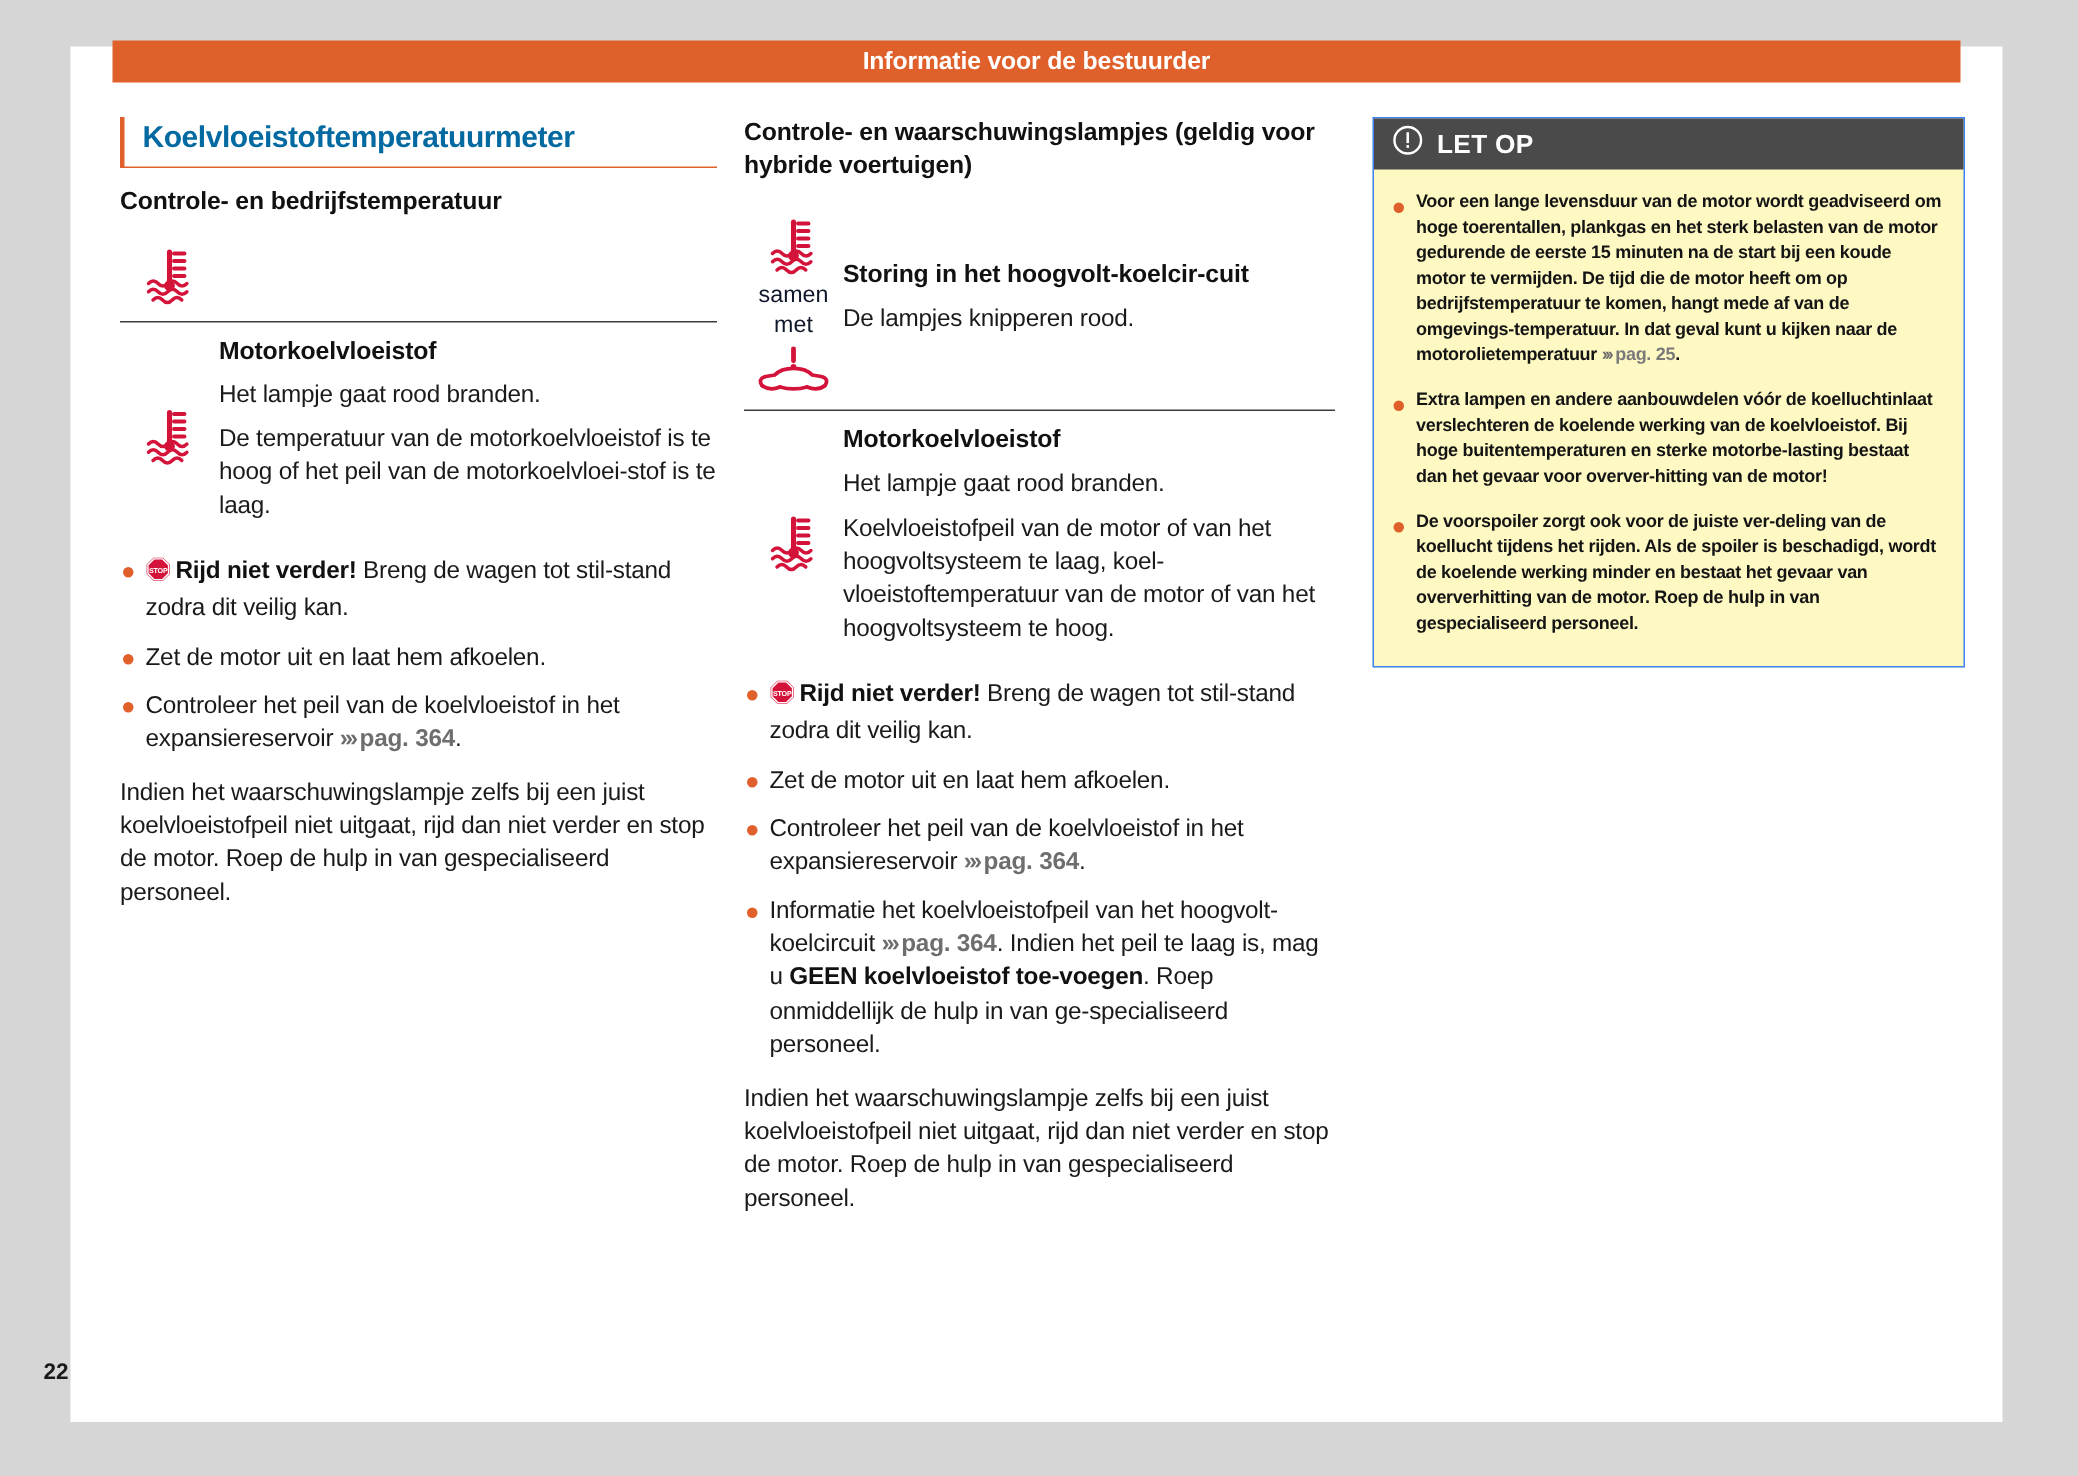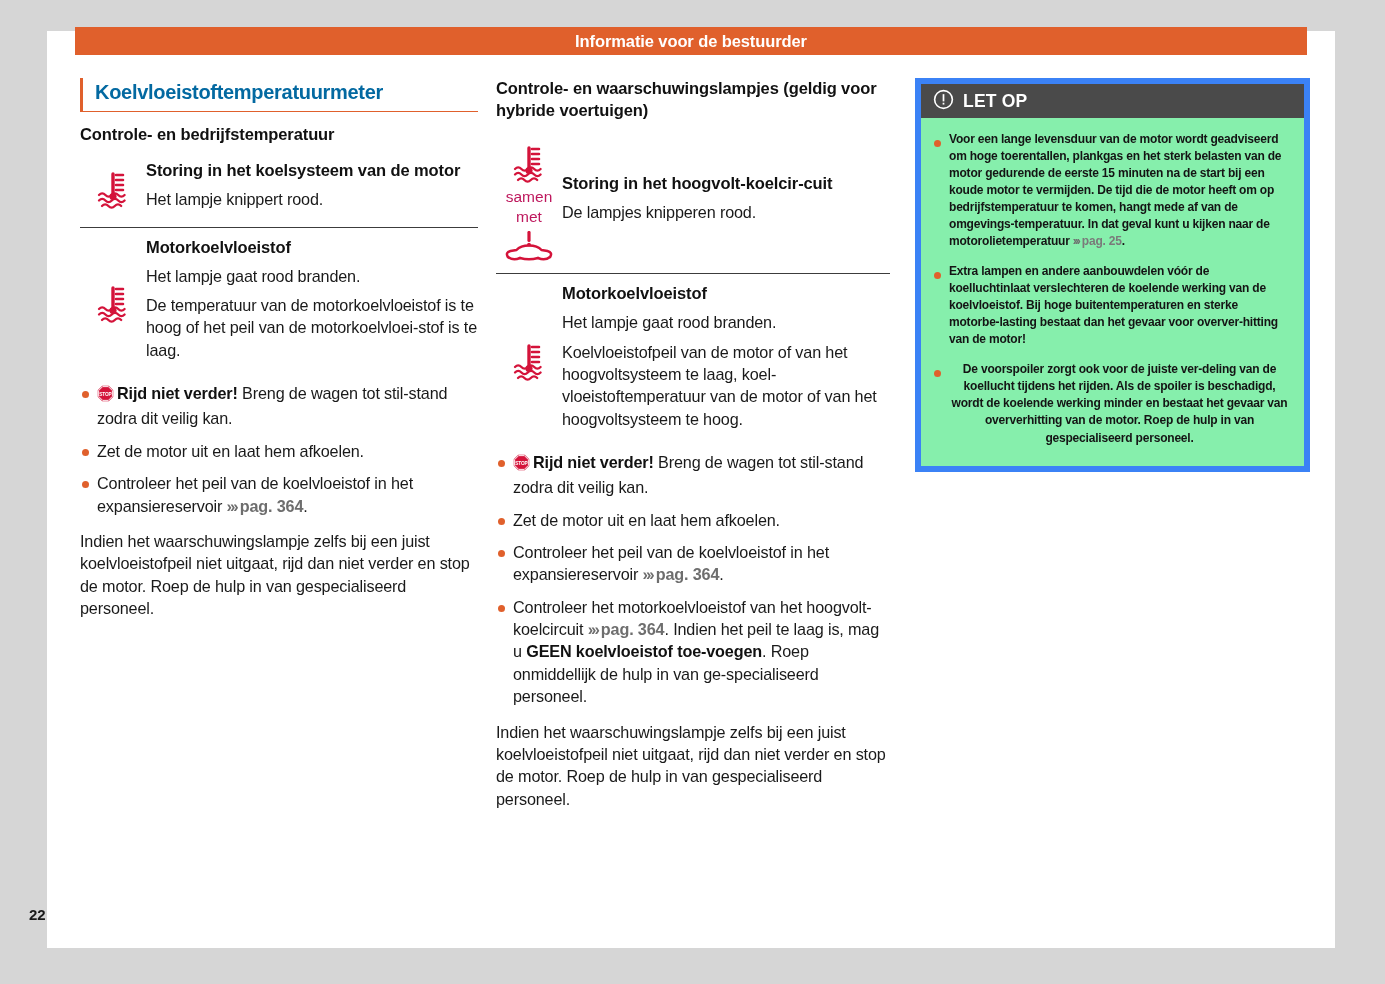--- a/index.html
+++ b/index.html
@@ -135,38 +135,38 @@
     margin: 0 0 7px 0;
     letter-spacing: -0.15px;
   }
   .lamp-rule {
     border: 0;
     border-top: 1.6px solid #3c3c3c;
     margin: 10px 0 9px 0;
   }
   .samen-met {
     font-size: 15.5px;
-    color: #be185d;
+    color: #0f172a;
     text-align: center;
     line-height: 1.35;
     margin: 3px 0 3px 0;
   }
 
   
   .ico { display: block; }
   .stop-ico {
     display: inline-block;
     vertical-align: -3px;
     margin-right: 3px;
   }
 
   
   .note-box {
-    border: 6px solid #3b82f6;
-    background: #86efac;
+    border: 1px solid #3b82f6;
+    background: #fef9c3;
   }
   .note-head {
     background: #4a4a4a;
     height: 34px;
     display: flex;
     align-items: center;
     padding: 0 12px;
     gap: 9px;
   }
   .note-head-title {
@@ -179,21 +179,21 @@
   p.note-bullet {
     position: relative;
     padding-left: 16px;
     font-size: 12px;
     font-weight: bold;
     color: #141414;
     line-height: 1.42;
     margin: 0 0 13px 0;
     letter-spacing: -0.2px;
   }
-  p.note-bullet:last-child { margin-bottom: 6px; text-align: center; }
+  p.note-bullet:last-child { margin-bottom: 6px; }
   p.note-bullet::before {
     content: "";
     position: absolute;
     left: 1px; top: 9px;
     width: 7px; height: 7px;
     border-radius: 50%;
     background: #e0602c;
   }
   .note-ref { font-weight: bold; color: #7a7a7a; white-space: nowrap; }
 </style>
@@ -223,24 +223,20 @@
           <svg class="ico" width="46" height="42" viewBox="0 0 46 42" aria-hidden="true">
             <g fill="none" stroke="#d4133a" stroke-width="2.6" stroke-linecap="round">
               <path d="M23 6 L23 26" stroke-width="3.4"></path>
               <path d="M26 7 H33 M26 12 H33 M26 17 H33 M26 22 H33"></path>
               <circle cx="23" cy="28.5" r="3.6" fill="#d4133a" stroke="none"></circle>
               <path d="M9 27 q3.2 -3.4 6.4 0 t6.4 0 t6.4 0 t6.4 0" stroke-width="2.3"></path>
               <path d="M9 32.5 q3.2 -3.4 6.4 0 t6.4 0 t6.4 0 t6.4 0" stroke-width="2.3"></path>
               <path d="M12 38 q3.2 -3.4 6.4 0 t6.4 0 t6.4 0" stroke-width="2.3"></path>
             </g>
           </svg>
-        </div>
-        <div class="lamp-text-cell">
-          <div class="sub-title">Storing in het koelsysteem van de motor</div>
-          <p class="lamp-desc">Het lampje knippert rood.</p>
         </div>
       </div>
     </div>
 
     <hr class="lamp-rule">
 
     <div class="lamp-block">
       <div class="lamp-row">
         <div class="lamp-icon-cell">
           <svg class="ico" width="46" height="42" viewBox="0 0 46 42" aria-hidden="true">
@@ -345,21 +341,21 @@
     <p class="bullet" style="margin-top:14px"><span class="stop-ico"><svg width="17" height="17" viewBox="0 0 20 20" aria-hidden="true">
             <polygon points="6.2,0.9 13.8,0.9 19.1,6.2 19.1,13.8 13.8,19.1 6.2,19.1 0.9,13.8 0.9,6.2" fill="#d4133a"></polygon>
             <polygon points="6.6,1.9 13.4,1.9 18.1,6.6 18.1,13.4 13.4,18.1 6.6,18.1 1.9,13.4 1.9,6.6" fill="none" stroke="#ffffff" stroke-width="1.1"></polygon>
             <text x="10" y="12.7" font-family="Liberation Sans, sans-serif" font-size="5.6" font-weight="bold" fill="#ffffff" text-anchor="middle">STOP</text>
           </svg></span><b class="strong">Rijd niet verder!</b><span> Breng de wagen tot stil-stand zodra dit veilig kan.</span></p>
 
     <p class="bullet"> Zet de motor uit en laat hem afkoelen.</p>
 
     <p class="bullet"><span>Controleer het peil van de koelvloeistof in het expansiereservoir </span><span class="ref"><span class="chev">›››</span><span>pag. 364</span></span><span>.</span></p>
 
-    <p class="bullet"><span>Controleer het motorkoelvloeistof van het hoogvolt-koelcircuit </span><span class="ref"><span class="chev">›››</span><span>pag. 364</span></span><span>. Indien het peil te laag is, mag u </span><b class="strong">GEEN koelvloeistof toe-voegen</b><span>. Roep onmiddellijk de hulp in van ge-specialiseerd personeel.</span></p>
+    <p class="bullet"><span>Informatie het koelvloeistofpeil van het hoogvolt-koelcircuit </span><span class="ref"><span class="chev">›››</span><span>pag. 364</span></span><span>. Indien het peil te laag is, mag u </span><b class="strong">GEEN koelvloeistof toe-voegen</b><span>. Roep onmiddellijk de hulp in van ge-specialiseerd personeel.</span></p>
 
     <p class="body" style="margin-top:13px">Indien het waarschuwingslampje zelfs bij een juist koelvloeistofpeil niet uitgaat, rijd dan niet verder en stop de motor. Roep de hulp in van gespecialiseerd personeel.</p>
   </div>
 
   <div class="col col-3">
     <div class="note-box">
       <div class="note-head">
         <span>
           <svg width="21" height="21" viewBox="0 0 22 22" aria-hidden="true">
             <circle cx="11" cy="11" r="9.3" fill="none" stroke="#ffffff" stroke-width="1.7"></circle>

